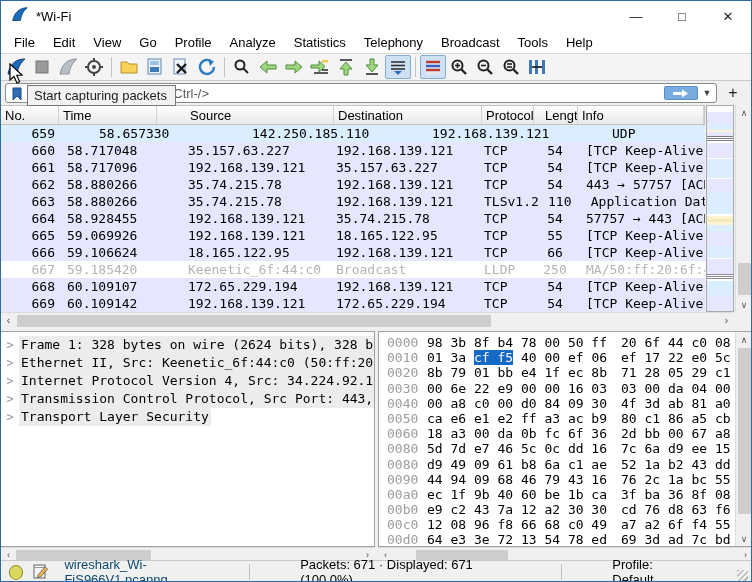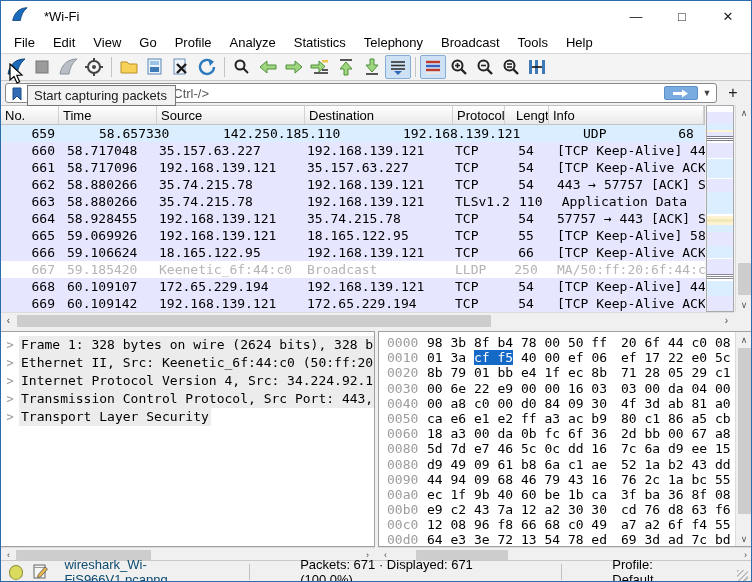--- a/index.html
+++ b/index.html
@@ -8,21 +8,21 @@
   #win {
     position:relative; width:752px; height:582px; background:#f0f0f0;
     border:1px solid #2d6cab; overflow:hidden;
     font-size:13px; color:#000;
   }
   .mono { font-family:"DejaVu Sans Mono","Liberation Mono",monospace; }
 
   
   #titlebar { position:absolute; left:0; top:0; width:100%; height:30px; background:#fff; display:flex; align-items:center; }
   #titlebar .fin { margin-left:10px; }
-  #title-text { margin-left:16px; font-size:13px; }
+  #title-text { margin-left:8px; font-size:13px; }
   #winbtns { margin-left:auto; display:flex; height:100%; }
   .winbtn { width:46px; height:100%; display:flex; align-items:center; justify-content:center; font-size:13px; color:#222; }
 
   
   #menubar { position:absolute; left:0; top:30px; width:100%; height:22px; background:#fff; display:flex; align-items:center; padding-left:4px; }
   .menu-item { padding:2px 9px; font-size:13px; }
 
   
   #toolbar { position:absolute; left:0; top:52px; width:100%; height:28px; background:#f4f4f4; border-top:1px solid #d8d8d8; border-bottom:1px solid #c9c9c9; display:flex; align-items:center; padding-left:2px; }
   .tbtn { width:26px; height:24px; display:flex; align-items:center; justify-content:center; border:1px solid transparent; border-radius:2px; }
@@ -45,21 +45,21 @@
   
   #plist-header { position:absolute; left:0; top:104px; width:704px; height:20px; background:linear-gradient(#ffffff,#e9e9e9); border:1px solid #c3c3c3; border-left:none; display:flex; font-size:13px; align-items:center; }
   #plist-header span { border-right:1px solid #d2d2d2; height:100%; display:flex; align-items:center; padding-left:4px; overflow:hidden; white-space:nowrap; }
   #plist-rows { position:absolute; left:0; top:124px; width:704px; height:187px; background:#fff; overflow:hidden; }
   .prow { display:flex; height:17px; line-height:17px; font-size:13px; white-space:nowrap; }
   .prow.udp { background:var(--udp);gap:32px; }
   .prow.tcp, .prow.tls { background:var(--tcp); }
   .prow.lldp { background:#fff; color:#b4b4b4; }
   .c-no { flex:0 0 58px; text-align:right; padding-right:4px; }
   .c-time { flex:0 0 98px; padding-left:8px; }
-  .c-src { flex:0 0 148px; padding-left:2px; }
+  .c-src { flex:0 0 148px; padding-left:2px;margin-left:29px; }
   .c-dst { flex:0 0 148px; padding-left:2px; }
   .c-proto { flex:0 0 52px; padding-left:2px; }
   .c-len { flex:0 0 44px; text-align:center; padding-right:2px; }
   .c-info { flex:1 1 auto; padding-left:8px; overflow:hidden; }
   #plist-header .c-no { text-align:left; padding-left:4px; }
   #plist-header .c-len { text-align:left; padding-left:11px; }
 
   
   #minimap { position:absolute; left:705px; top:104px; width:28px; height:207px; border:1px solid #a9a9a9; background:
     linear-gradient(#fdfdff 0 6px, var(--tcp) 6px 18px, var(--udp) 18px 24px, #fdf3d0 24px 26px, var(--tcp) 26px 30px,

